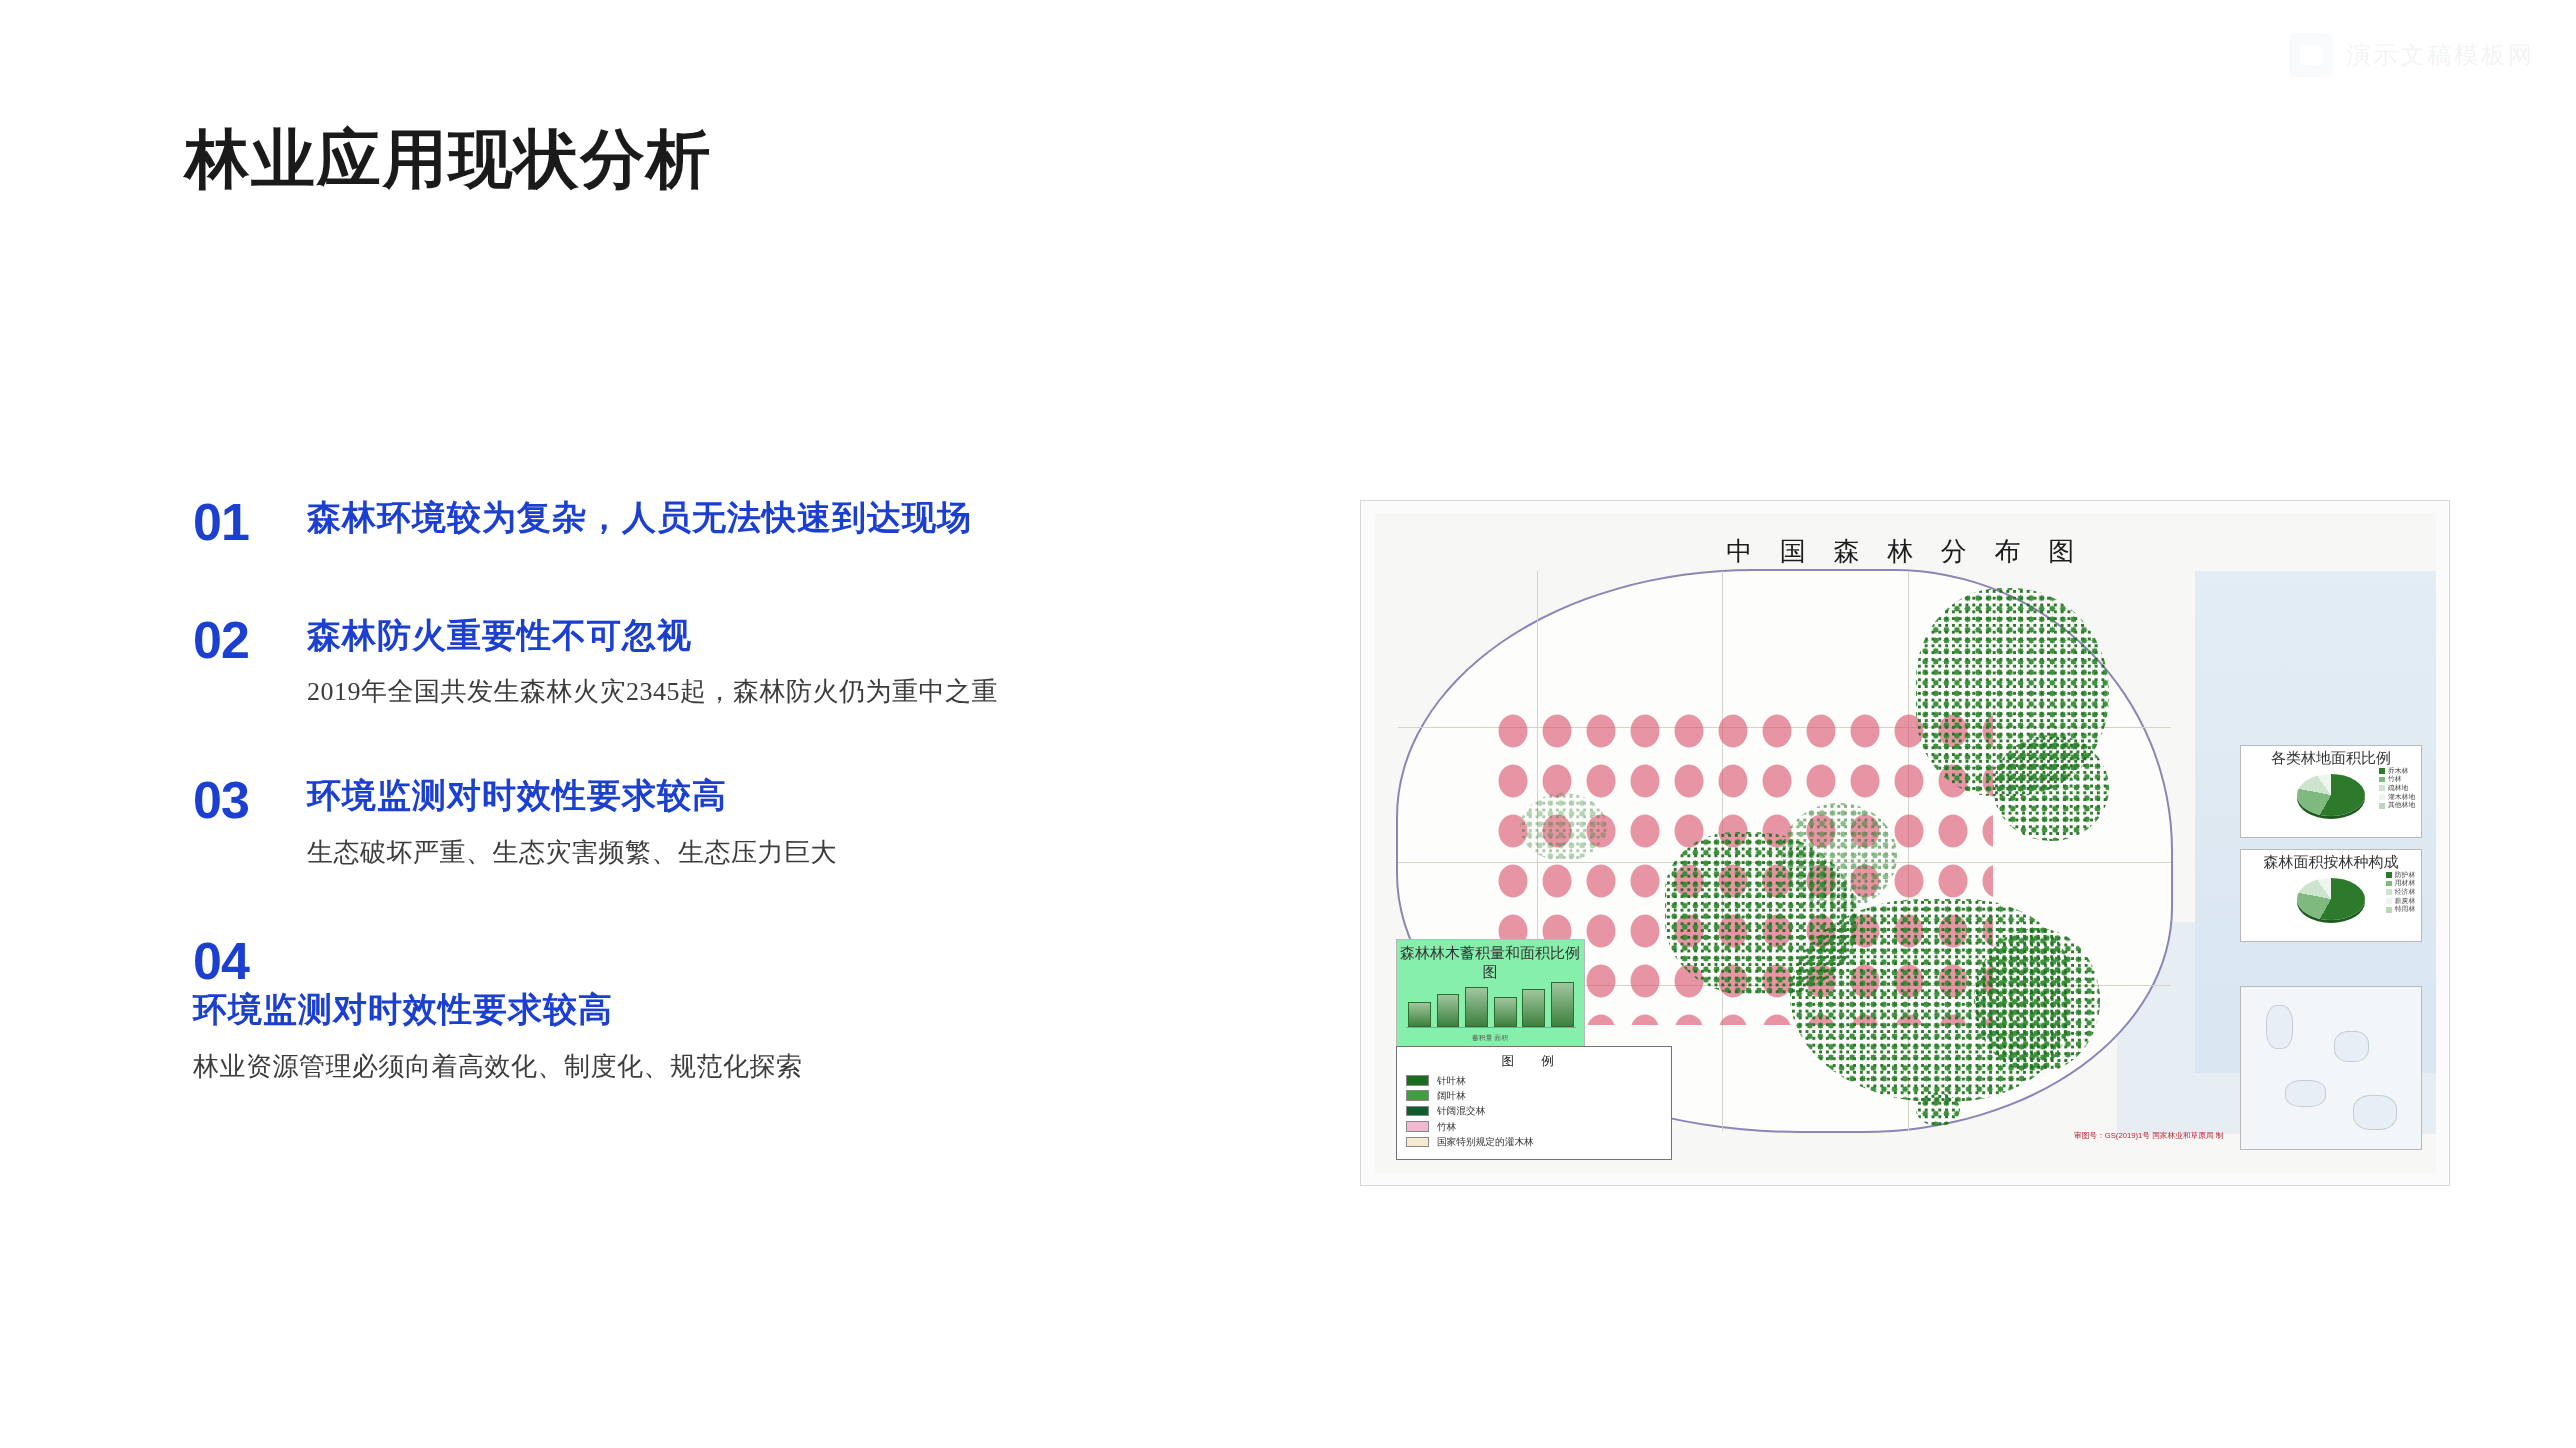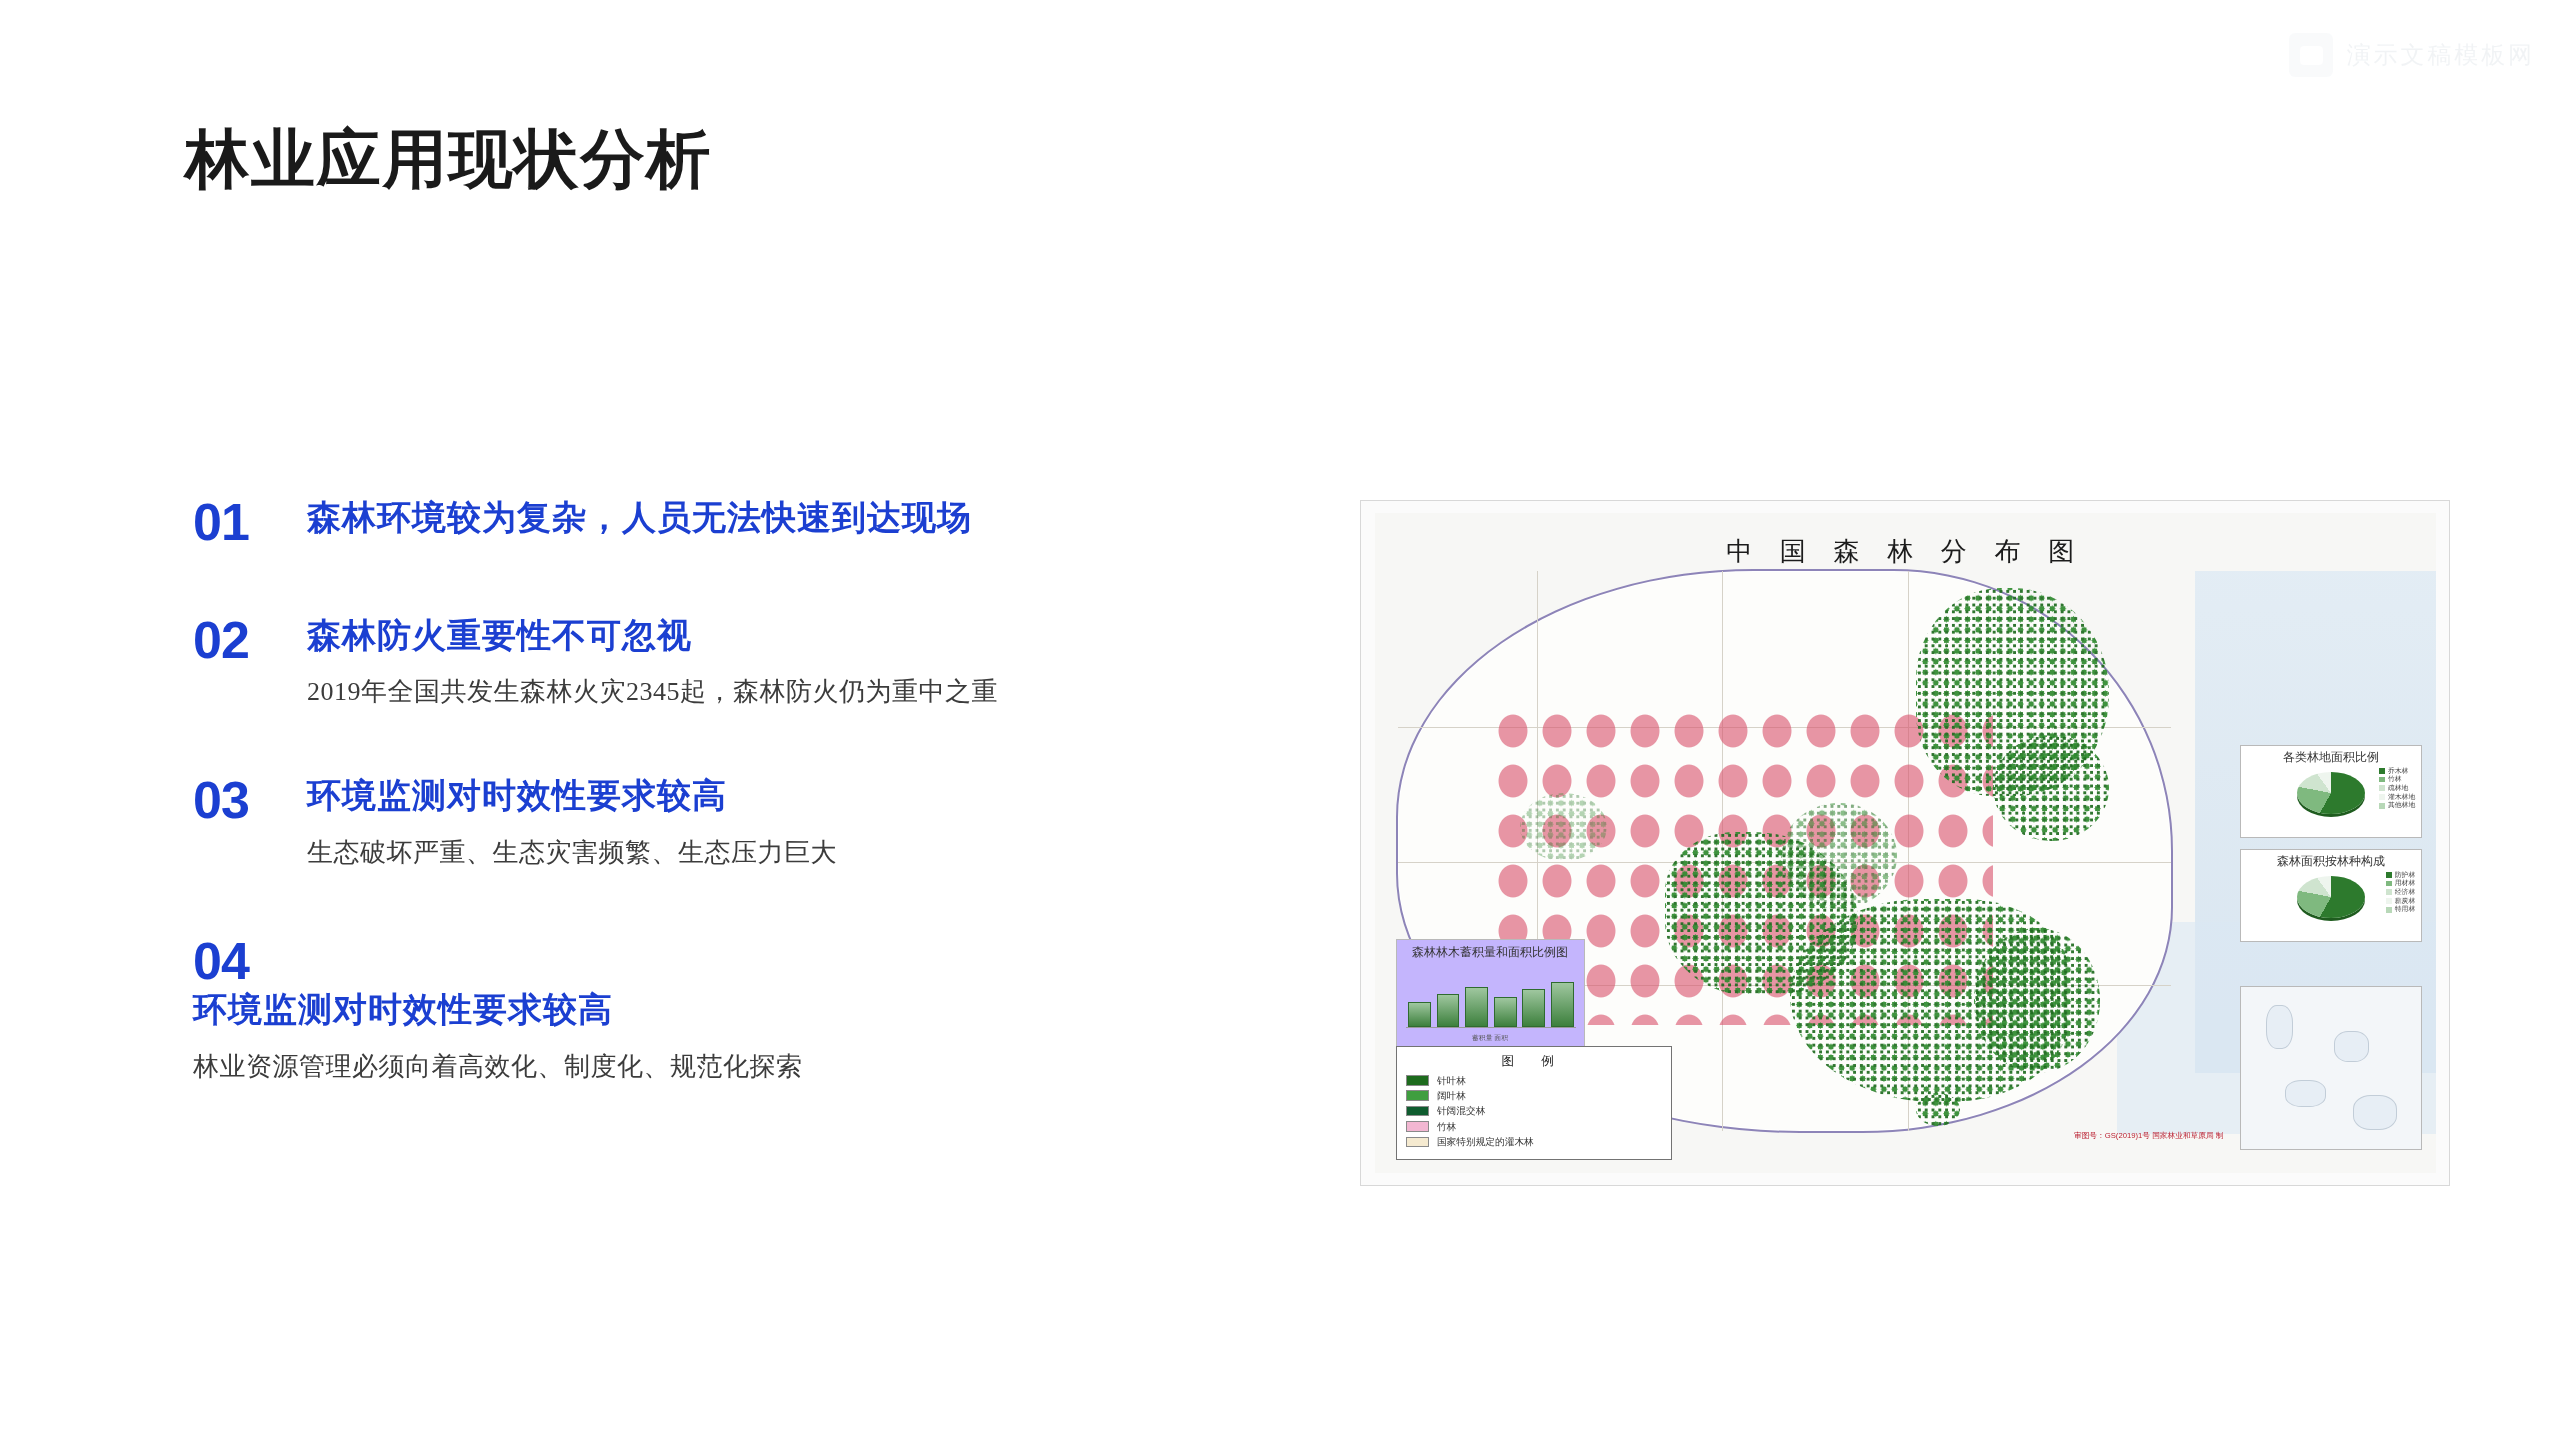--- a/index.html
+++ b/index.html
@@ -203,21 +203,21 @@
   }
 
   
   .inset {
     position: absolute;
     background: #ffffff;
     border: 1px solid #b9b9b9;
     box-sizing: border-box;
   }
   .inset-title {
-    font-size: 12px;
+    font-size: 15px;
     text-align: center;
     color: #333;
     margin-top: 3.9px;
     font-family: "DejaVu Sans", sans-serif;
   }
   .pie {
     width: 68px; height: 42px;
     margin: 5.8px auto 0 auto;
     border-radius: 50%;
     background: conic-gradient(#2d7a2d 0 58%, #7fb97f 58% 78%, #cfe4cf 78% 90%, #eef5ee 90% 100%);
@@ -243,21 +243,21 @@
   .inset-taiwan { right: 13.5px; bottom: 23px; width: 182px; height: 164px; background:#f3f6f9; }
   .tw-blob {
     position: absolute;
     background: #e7eef5;
     border: 1px solid #c2cdd8;
   }
 
   
   .inset-bars {
     left: 21px; bottom: 126px; width: 189px; height: 108px;
-    background:#c4b5fd;
+    background:#86efac;
   }
   .bars {
     position: absolute;
     left: 11.6px; right: 9.7px; bottom: 19.3px;
     height: 54px;
     display: flex;
     align-items: flex-end;
     gap: 5.8px;
   }
   .bars span {

